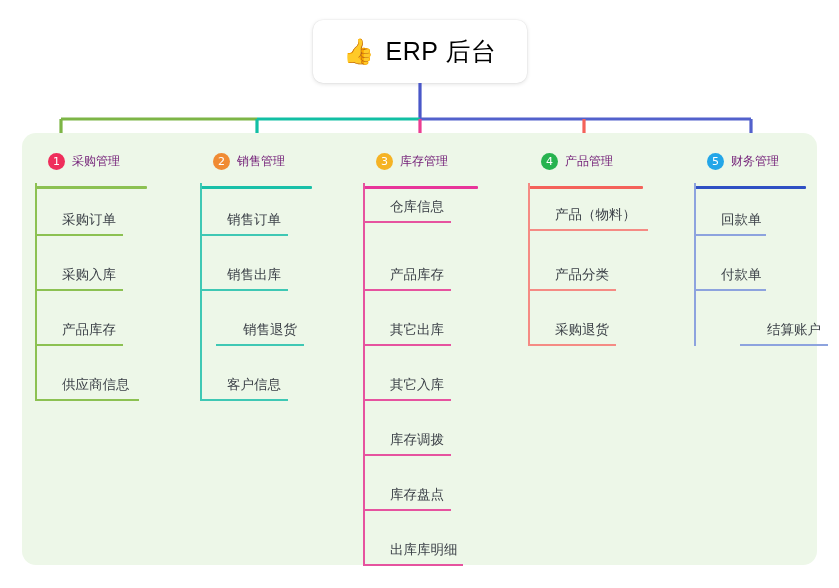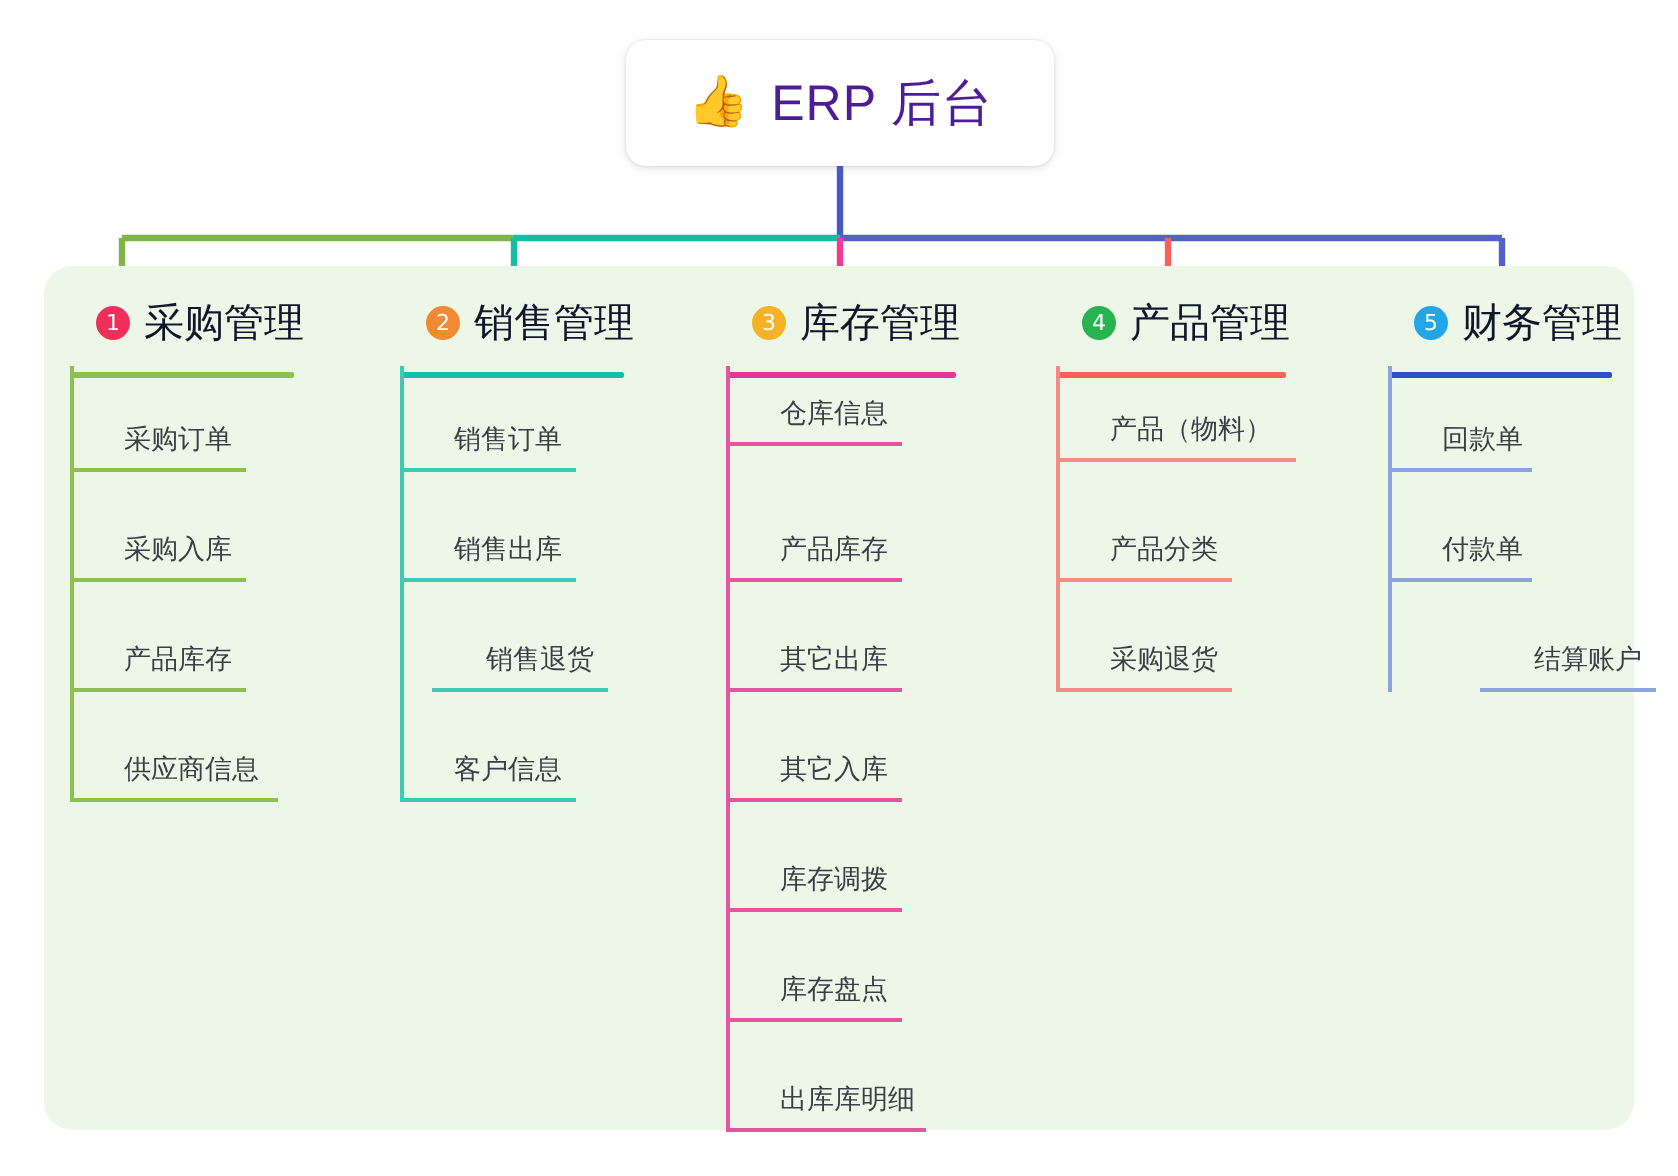--- a/index.html
+++ b/index.html
@@ -18,21 +18,21 @@
     background:#ffffff;border-radius:10px;
     box-shadow:0 1px 4px rgba(0,0,0,.13), 0 0 0 .6px rgba(0,0,0,.045);
     display:flex;align-items:center;justify-content:center;gap:11px;
     box-sizing:border-box;
   }
   .root-emoji{
     font-size:25px;line-height:1;display:inline-block;
     filter:none;
   }
   .root-title{
-    font-size:25px;color:#4c1d95;letter-spacing:.5px;white-space:nowrap;
+    font-size:25px;color:#000000;letter-spacing:.5px;white-space:nowrap;
   }
 
   
   #wires{position:absolute;left:0;top:0;width:839px;height:588px;pointer-events:none;}
 
   
   .panel{
     position:absolute;left:22px;top:133px;width:795px;height:432px;
     background:#edf7e8;border-radius:14px;
   }
@@ -42,21 +42,21 @@
   .col-head{
     position:relative;display:flex;align-items:center;gap:7px;
     height:26px;padding-left:13px;box-sizing:border-box;
   }
   .badge{
     width:17px;height:17px;border-radius:50%;
     color:#ffffff;font-size:11px;line-height:17px;text-align:center;
     font-family:"DejaVu Sans",sans-serif;
     flex:0 0 auto;
   }
-  .col-title{font-size:20px;color:#0f172a;white-space:nowrap;font-family:Liberation Mono, monospace;}
+  .col-title{font-size:12px;color:#701a75;white-space:nowrap;font-family:Liberation Mono, monospace;}
   .head-rule{height:3px;border-radius:1px;margin-top:6px;}
 
   .items{position:relative;padding-left:0;}
   .spine{position:absolute;left:0;top:0;width:2px;}
   .item{
     position:relative;box-sizing:border-box;
   }
   .item-label{
     font-size:13.5px;color:#3a3f46;white-space:nowrap;
     position:absolute;left:27px;bottom:7px;

